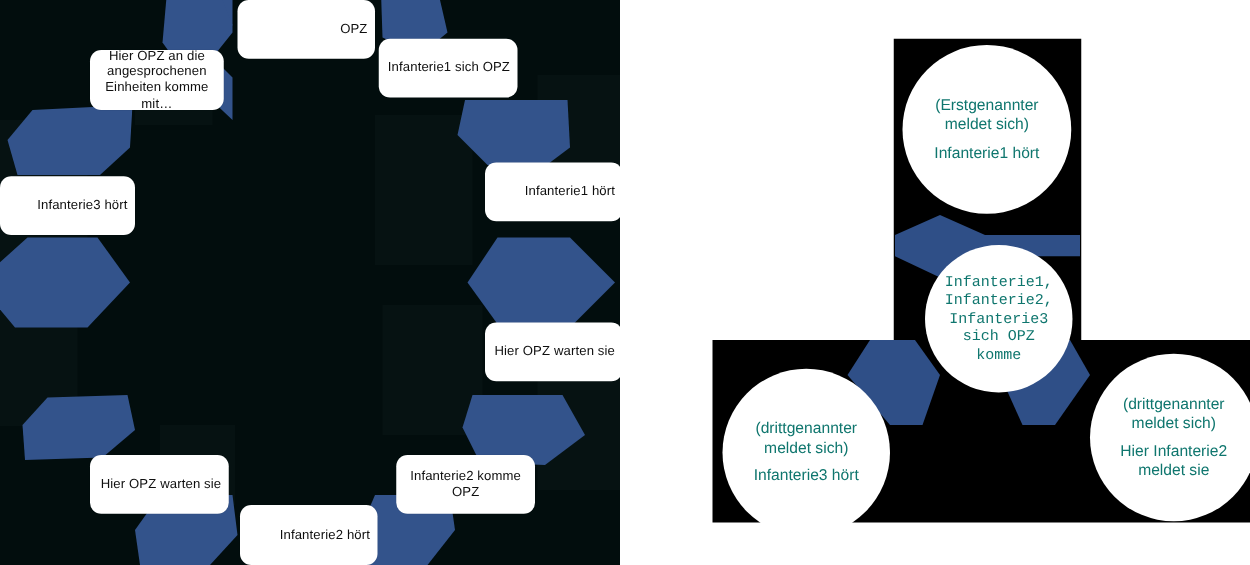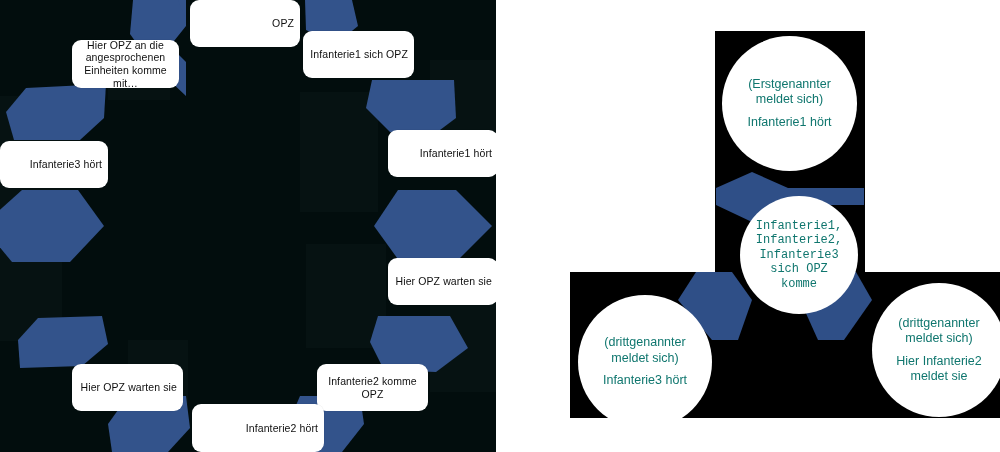--- a/index.html
+++ b/index.html
@@ -153,21 +153,21 @@
   </div>
 
   <div class="lbox" style="left:388px; top:258px; width:110px; height:47px;">
     <span>Hier OPZ warten sie</span>
   </div>
 
   <div class="lbox" style="left:317px; top:364px; width:111px; height:47px;">
     <span>Infanterie2 komme OPZ</span>
   </div>
 
-  <div class="lbox" style="left:192px; top:404px; width:132px; height:48px;">
+  <div class="lbox" style="left:192px; top:404px; width:110px; height:48px;">
     <span>Infanterie2 hört</span>
   </div>
 
   <div class="lbox" style="left:72px;  top:364px; width:111px; height:47px;">
     <span>Hier OPZ warten sie</span>
   </div>
 
 
   <div class="lbox" style="left:0px;   top:141px; width:108px; height:47px;">
     <span>Infanterie3 hört</span>

